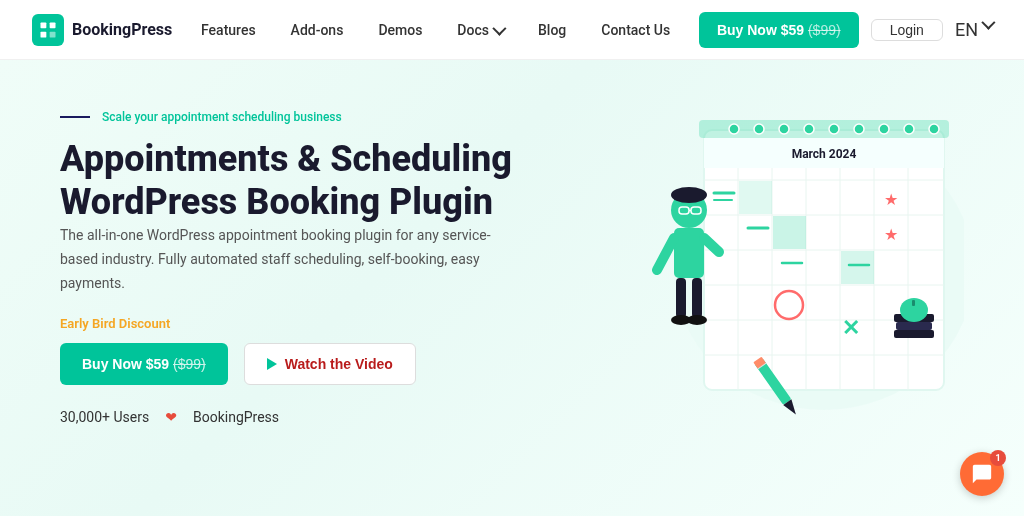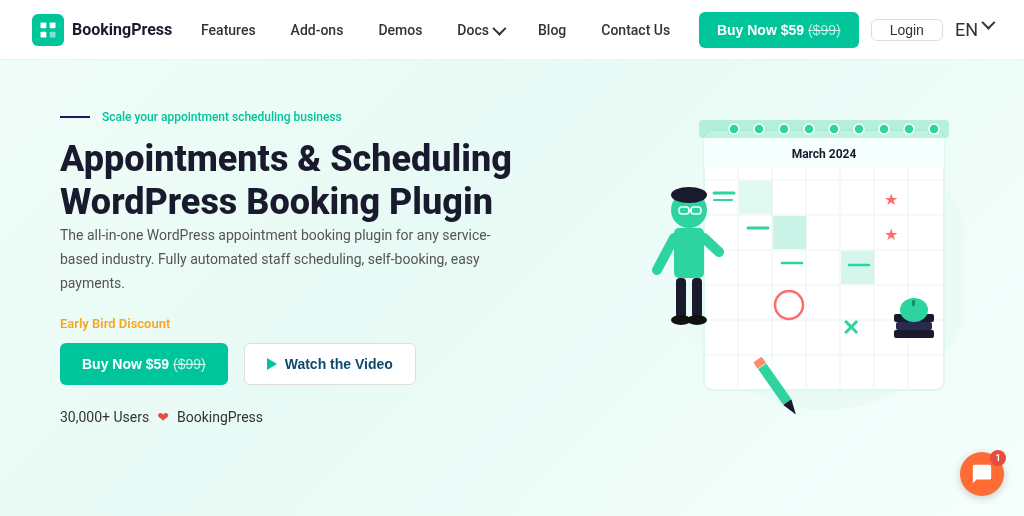--- a/index.html
+++ b/index.html
@@ -171,21 +171,21 @@
       border: none;
       padding: 13px 22px;
       border-radius: 6px;
       font-size: 14px;
       font-weight: 700;
       cursor: pointer;
     }
     .btn-hero-buy s { font-weight: 400; opacity: 0.8; }
     .btn-watch {
       background: #fff;
-      color: #0c4a6e;
+      color: #b91c1c;
       border: 1.5px solid #ddd;
       padding: 12px 22px;
       border-radius: 6px;
       font-size: 14px;
       font-weight: 600;
       cursor: pointer;
       display: flex;
       align-items: center;
       gap: 8px;
     }
@@ -193,21 +193,21 @@
       width: 0;
       height: 0;
       border-top: 6px solid transparent;
       border-bottom: 6px solid transparent;
       border-left: 10px solid #00c49a;
       display: inline-block;
     }
     .hero-users {
       display: flex;
       align-items: center;
-      gap: 8px;
+      gap: 16px;
       font-size: 14px;
       color: #333;
     }
     .heart-icon { color: #e74c3c; }
 
     
     .hero-image {
       flex: 1;
       display: flex;
       justify-content: flex-end;

